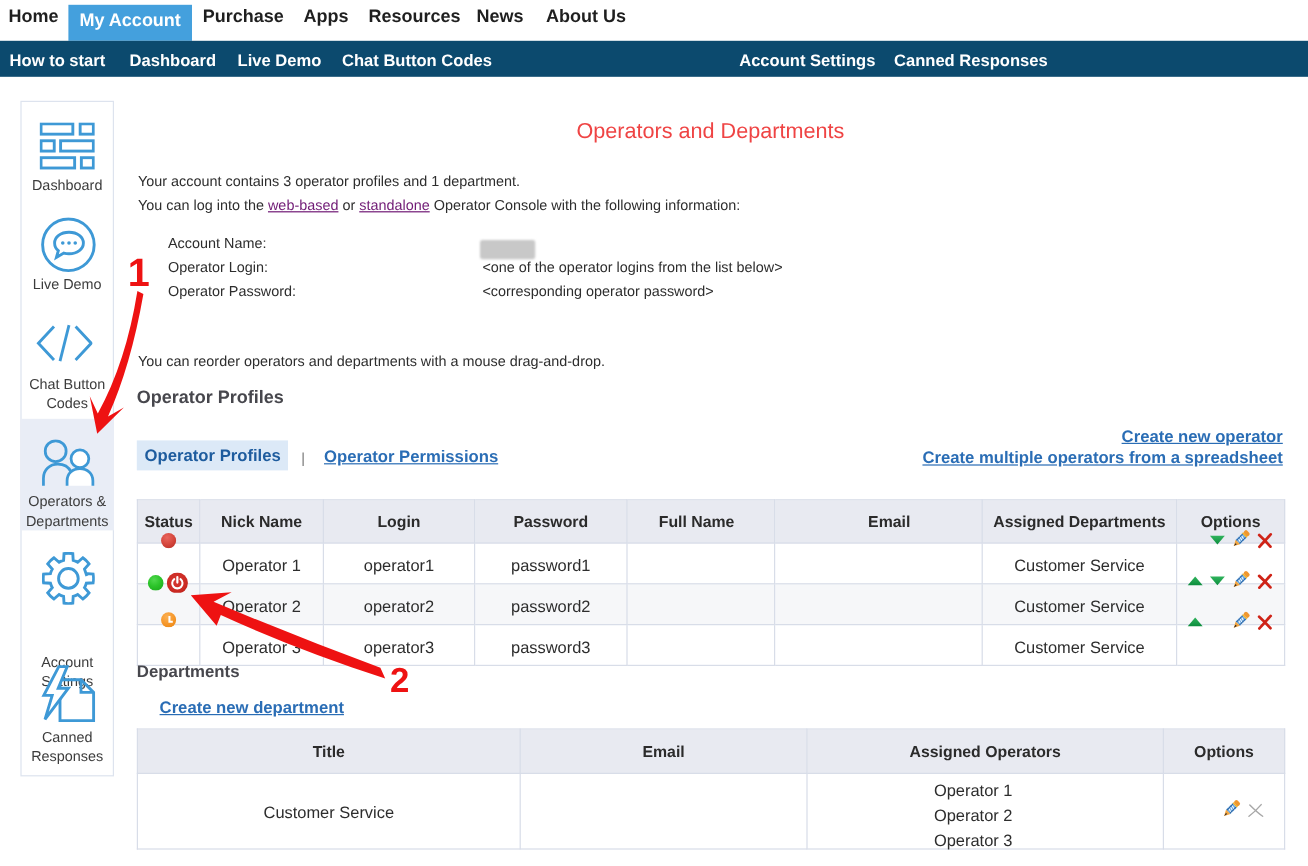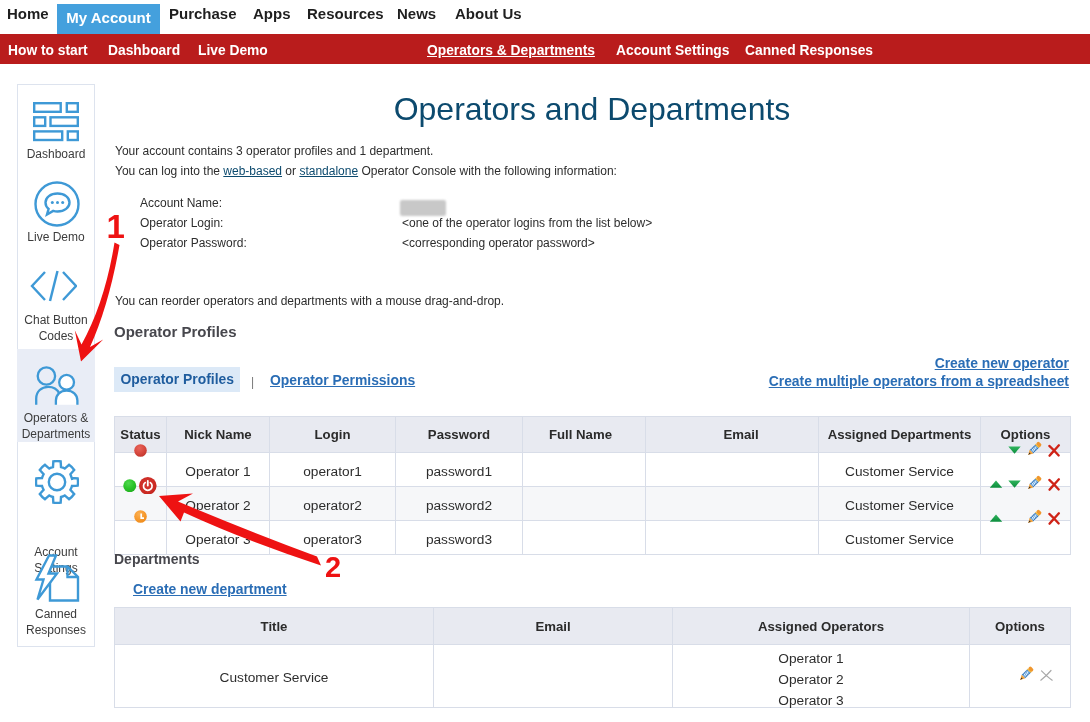--- a/index.html
+++ b/index.html
@@ -2,31 +2,31 @@
 <html><head><meta charset="utf-8"><title>Operators and Departments</title>
 <style>
 *{margin:0;padding:0;box-sizing:border-box;}
 html,body{width:1090px;height:722px;}
 body{position:relative;background:#fff;font-family:"Liberation Sans",sans-serif;overflow:hidden;color:#2d2d2d;}
 .abs{position:absolute;}
 
 #topnav{position:absolute;left:0;top:0;width:1090px;height:34px;background:#fff;}
 #topnav .item{position:absolute;top:0;height:28px;line-height:28px;font-weight:700;font-size:15px;color:#1f1f1f;}
 #mytab{position:absolute;left:57px;top:4px;width:103px;height:30px;background:#44a0dd;color:#fff;text-align:center;line-height:28px;font-weight:700;font-size:15px;}
-#subnav{position:absolute;left:0;top:34px;width:1090px;height:30px;background:#b91c1c;}
+#subnav{position:absolute;left:0;top:34px;width:1090px;height:30px;background:#0c4a6e;}
 #subnav .item{position:absolute;top:0;height:30px;line-height:34px;font-weight:700;font-size:13.8px;color:#fff;white-space:nowrap;}
 
 #sidebar{position:absolute;left:17px;top:84px;width:78px;height:563px;border:1px solid #dde3ee;background:#fff;}
 .sbhl{position:absolute;left:17px;top:349px;width:78px;height:93px;background:#e9edf6;}
 .sblabel{position:absolute;width:110px;text-align:center;font-size:12px;color:#3c3c3c;line-height:16px;}
 
 .t{position:absolute;font-size:12px;line-height:20px;color:#2d2d2d;white-space:nowrap;}
-a.lnk{color:#0c4a6e;text-decoration:underline;}
+a.lnk{color:#701a75;text-decoration:underline;}
 a.blnk{color:#2a6db5;font-weight:700;text-decoration:underline;font-size:13.9px;line-height:20px;}
-h1#title{position:absolute;left:114px;top:94px;width:956px;text-align:center;font-size:32px;font-weight:400;color:#0c4a6e;line-height:30px;}
+h1#title{position:absolute;left:114px;top:94px;width:956px;text-align:center;font-size:18px;font-weight:400;color:#ef4444;line-height:30px;}
 .shead{position:absolute;font-size:14px;font-weight:700;color:#47474d;white-space:nowrap;line-height:20px;}
 
 table.grid{position:absolute;border-collapse:collapse;table-layout:fixed;font-size:13.7px;color:#2d2d2d;}
 table.grid td,table.grid th{border:1px solid #d8dde8;text-align:center;vertical-align:middle;padding:0;}
 table.grid th{background:#e8eaf1;font-weight:700;font-size:13.2px;color:#2b2b2b;}
 tr.alt td{background:#f6f7f9;}
 table.grid td{padding-top:3px;}
 
 #optab{position:absolute;left:114px;top:367px;height:25px;background:#dce9f7;color:#1e5c9e;font-weight:700;font-size:13.9px;line-height:25px;padding:0 6.5px;}
 </style>
@@ -39,21 +39,21 @@
   <div class="item" style="left:253px;">Apps</div>
   <div class="item" style="left:307px;">Resources</div>
   <div class="item" style="left:397px;">News</div>
   <div class="item" style="left:455px;">About Us</div>
 </div>
 <div id="mytab">My Account</div>
 <div id="subnav">
   <div class="item" style="left:8px;">How to start</div>
   <div class="item" style="left:108px;">Dashboard</div>
   <div class="item" style="left:198px;">Live Demo</div>
-  <div class="item" style="left:427px;text-decoration:underline;">Operators &amp; Departments</div>
+  <div class="item" style="left:285px;">Chat Button Codes</div>
   <div class="item" style="left:616px;">Account Settings</div>
   <div class="item" style="left:745px;">Canned Responses</div>
 </div>
 
 <div id="sidebar"></div>
 <div class="sbhl"></div>
 
 <svg class="abs" style="left:33px;top:102px;" width="46" height="40" viewBox="0 0 46 40" fill="none" stroke="#3e99d6" stroke-width="2.4">
   <rect x="1.2" y="1.2" width="26.5" height="8.6"></rect>
     <rect x="33.8" y="1.2" width="11" height="8.6"></rect>

